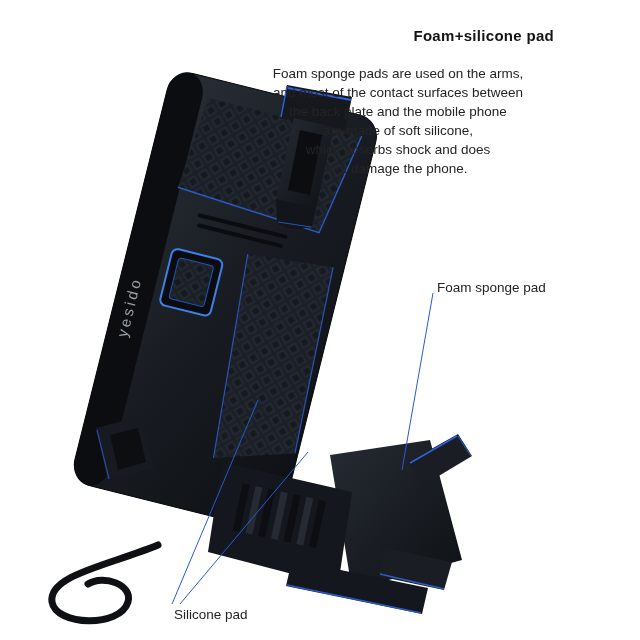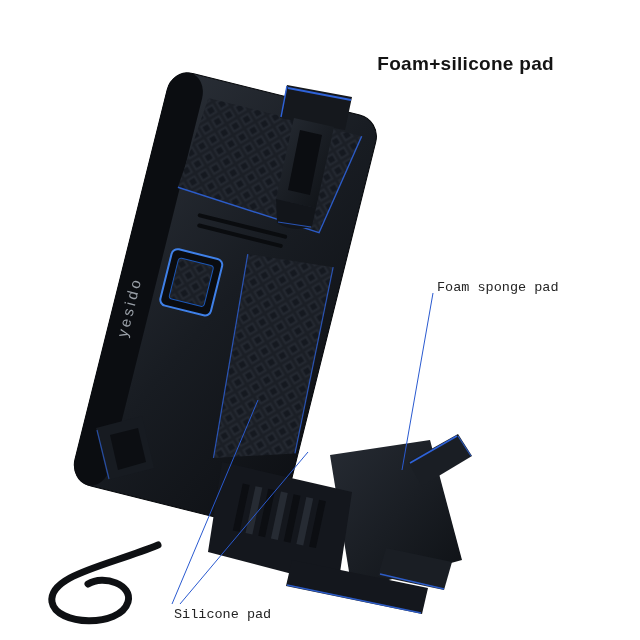--- a/index.html
+++ b/index.html
@@ -3,28 +3,28 @@
 <meta charset="utf-8">
 <style>
   html,body{margin:0;padding:0;background:#ffffff;}
   #stage{
     position:relative;width:640px;height:640px;background:#ffffff;overflow:hidden;
     font-family:"Liberation Sans", sans-serif;color:#1f1f1f;
   }
   #product-svg{position:absolute;left:0;top:0;width:640px;height:640px;}
   .page-title{
     position:absolute;top:27px;right:86px;
-    font-size:19px;font-weight:600;letter-spacing:.3px;color:#141414;margin-top:26px;
+    font-size:15px;font-weight:600;letter-spacing:.3px;color:#141414;
   }
   .page-desc{
     position:absolute;top:64px;right:92px;width:300px;
     font-size:13.5px;line-height:19px;text-align:center;color:#242424;
     white-space:pre-line;
   }
-  .callout-label{position:absolute;font-size:13.5px;color:#242424;font-family:Liberation Mono, monospace;}
+  .callout-label{position:absolute;font-size:13.5px;color:#242424;}
   #label-foam{left:437px;top:280px;}
   #label-silicone{left:134px;top:607px;margin-left:40px;}
 </style>
 </head>
 <body>
 
 <div id="stage">
 
   <svg id="product-svg" viewBox="0 0 640 640" xmlns="http://www.w3.org/2000/svg">
     <defs>
@@ -109,16 +109,22 @@
     <path d="M 158 545 C 110 565, 48 575, 52 602 C 56 626, 120 628, 128 602 C 133 585, 104 574, 88 584" fill="none" stroke="#0e1013" stroke-width="7" stroke-linecap="round"></path>
 
     <line x1="433" y1="293" x2="402" y2="470" stroke="#2a5ad0" stroke-width="1"></line>
     <g>
       <line x1="172" y1="604" x2="258" y2="400" stroke="#2a5ad0" stroke-width="1"></line>
       <line x1="180" y1="604" x2="308" y2="452" stroke="#2a5ad0" stroke-width="1"></line>
     </g>
   </svg>
 
   <div class="page-title">Foam+silicone pad</div>
+  <div class="page-desc">Foam sponge pads are used on the arms,
+and most of the contact surfaces between
+the back plate and the mobile phone
+are made of soft silicone,
+which absorbs shock and does
+not damage the phone.</div>
   <div class="callout-label" id="label-foam">Foam sponge pad</div>
   <div class="callout-label" id="label-silicone">Silicone pad</div>
 
 </div>
 
 </body></html>

